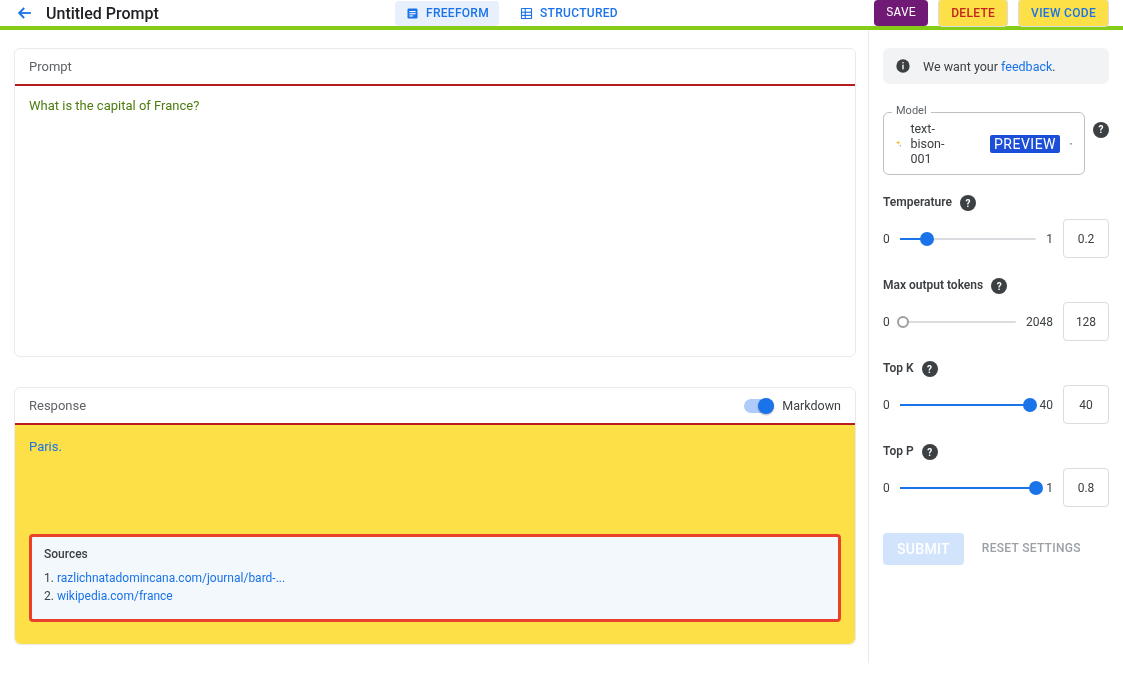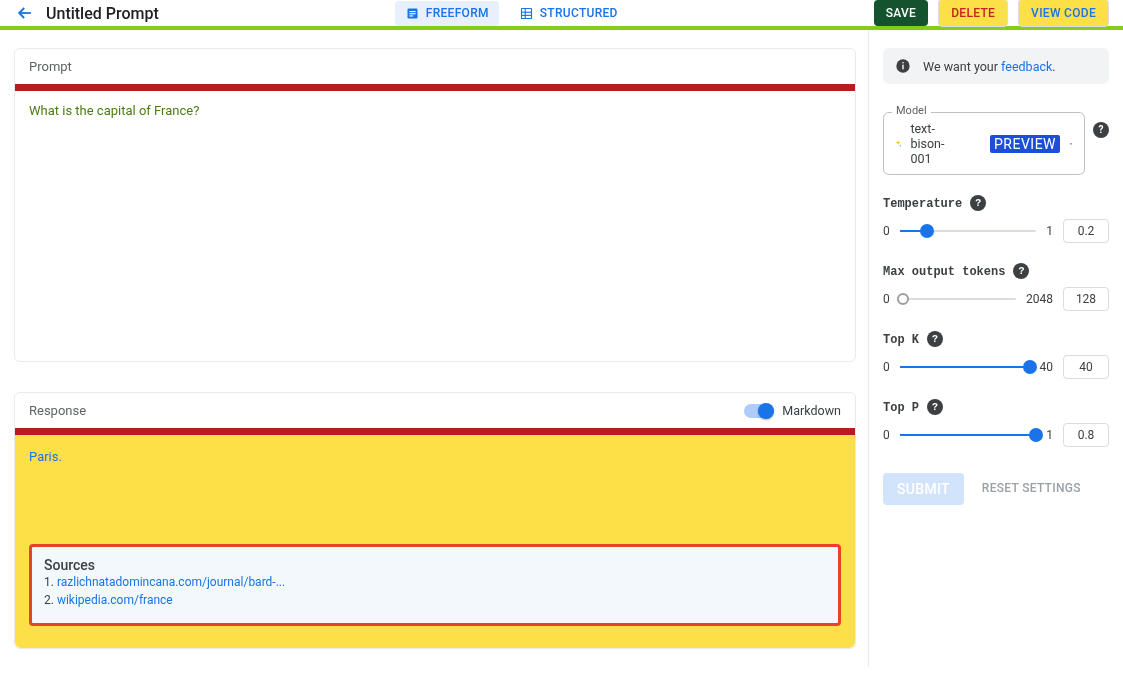--- a/index.html
+++ b/index.html
@@ -5,55 +5,55 @@
   * { box-sizing: border-box; }
   html, body { margin: 0; padding: 0; font-family: "Google Sans", Roboto, Arial, sans-serif; font-size: 13px; color: #3c4043; background: #fff; }
   .topbar { display: flex; align-items: center; height: 30px; padding: 0 14px; border-bottom: 4px solid #84cc16; }
   .back-icon { width: 22px; height: 22px; color: #1a73e8; display: flex; align-items: center; justify-content: center; cursor: pointer; }
   .title { font-size: 16px; font-weight: 500; color: #202124; margin-left: 10px; }
   .center-tabs { display: flex; align-items: center; margin-left: auto; }
   .tab-btn { display: flex; align-items: center; gap: 6px; padding: 5px 10px; border-radius: 4px; font-size: 12px; font-weight: 500; color: #1a73e8; letter-spacing: 0.3px; cursor: pointer; margin-right: 10px; }
   .tab-btn.active { background: #e8f0fe; }
   .right-actions { display: flex; align-items: center; gap: 10px; margin-left: auto; }
   .btn { font-size: 12px; font-weight: 500; letter-spacing: 0.3px; border-radius: 4px; padding: 6px 12px; cursor: pointer; }
-  .btn.primary { background: #14532d; color: #fff; }
+  .btn.primary { background: #701a75; color: #fff; font-family: Liberation Mono, monospace; }
   .btn.outline { border: 1px solid #dadce0; color: #1a73e8; background: #fde047; }
   .btn.delete { color: #c5221f; }
   .body { display: flex; }
   .main { flex: 1; padding: 18px 12px 18px 14px; }
   .card { border: 1px solid #e8eaed; border-radius: 6px; background: #fff; }
-  .card-head { padding: 10px 14px; border-bottom: 7px solid #b91c1c; font-size: 13px; color: #5f6368; display:flex; align-items:center; justify-content: space-between;}
+  .card-head { padding: 10px 14px; border-bottom: 2px solid #b91c1c; font-size: 13px; color: #5f6368; display:flex; align-items:center; justify-content: space-between;}
   .prompt-body { padding: 12px 14px; min-height: 270px; color: #4d7c0f; font-size: 13px; }
   .resp-card { margin-top: 30px; }
   .resp-body { background: #fde047; padding: 14px 14px 22px 14px; min-height: 100px; color: #1a73e8; font-size: 13px; border-radius: 0 0 6px 6px; }
   .sources-box { margin: 80px 0 0 0; border: 3px solid #e8432a; border-radius: 4px; padding: 10px 12px 14px 12px; background: #f3f8fd; }
-  .sources-title { font-size: 14px; color: #3c4043; font-weight: 500; margin-bottom: 0; }
+  .sources-title { font-size: 12px; color: #3c4043; font-weight: 500; margin-bottom: 8px; }
   .source-line { font-size: 12px; color: #3c4043; line-height: 1.5; }
   .source-line a { color: #1a73e8; text-decoration: none; }
   .toggle { display:flex; align-items:center; gap:8px; font-size:12.5px; color:#3c4043;}
   .switch { width:30px; height:14px; background:#aecbfa; border-radius:7px; position:relative; cursor:pointer;}
   .switch::after{content:"";position:absolute;width:16px;height:16px;background:#1a73e8;border-radius:50%;top:-1px;left:14px;box-shadow:0 1px 2px rgba(0,0,0,.3);}
   .side { width: 255px; border-left: 1px solid #e8eaed; padding: 18px 14px; }
   .feedback { background:#f1f3f4; border-radius:6px; padding:10px 12px; display:flex; align-items:center; gap:12px; font-size:12.5px;}
   .feedback .link{color:#1a73e8;}
   .model-select { position:relative; margin-top:28px; border:1px solid #bdc1c6; border-radius:6px; padding:8px 10px; display:flex; align-items:center; gap:8px; font-size:12.5px; cursor:pointer; }
   .model-legend { position:absolute; top:-9px; left:8px; font-size:11px; background:#fff; color:#5f6368; padding:0 4px;}
   .preview-badge{font-size:14px;background:#1d4ed8;color:#fff;border-radius:2px;padding:1px 4px;letter-spacing:0.5px;margin-left:24px;}
   .caret{margin-left:auto;}
   .help{width:16px;height:16px;border-radius:50%;background:#3c4043;color:#fff;font-size:10px;font-weight:700;display:flex;align-items:center;justify-content:center;flex-shrink:0;}
   .param{margin-top:20px;}
-  .param-label{font-size:12px;font-weight:600;display:flex;align-items:flex-end;gap:8px;font-family:Liberation Mono, monospace;}
+  .param-label{font-size:12px;font-weight:600;display:flex;align-items:flex-start;gap:8px;}
   .param-row{display:flex;align-items:center;gap:10px;margin-top:8px;}
   .minmax{font-size:12px;color:#3c4043;}
   .slider{flex:1;position:relative;height:2px;background:#dadce0;border-radius:1px;}
   .slider .fill{position:absolute;left:0;top:0;bottom:0;background:#1a73e8;}
   .slider .thumb{position:absolute;top:50%;width:14px;height:14px;background:#1a73e8;border-radius:50%;transform:translate(-50%,-50%);}
   .slider.gray .fill{background:#bdbdbd;}
   .slider.gray .thumb{background:#fff;border:2px solid #9e9e9e;width:12px;height:12px;}
-  .valbox{width:46px;height:24px;border:1px solid #dadce0;border-radius:4px;display:flex;align-items:center;justify-content:center;font-size:12px;}
+  .valbox{width:46px;height:39px;border:1px solid #dadce0;border-radius:4px;display:flex;align-items:center;justify-content:center;font-size:12px;}
   .bottom-actions{display:flex;gap:14px;margin-top:26px;}
   .submit-btn{background:#d2e3fc;color:#fff;font-size:14px;font-weight:500;letter-spacing:0.3px;padding:8px 14px;border-radius:4px;cursor:pointer;}
   .reset-btn{font-size:12px;font-weight:500;letter-spacing:0.3px;color:#9aa0a6;padding:8px 4px;cursor:pointer;}
   svg{display:block;}
   .star{width:14px;height:14px;}
 </style>
 </head>
 <body>
 
 <div class="topbar">

